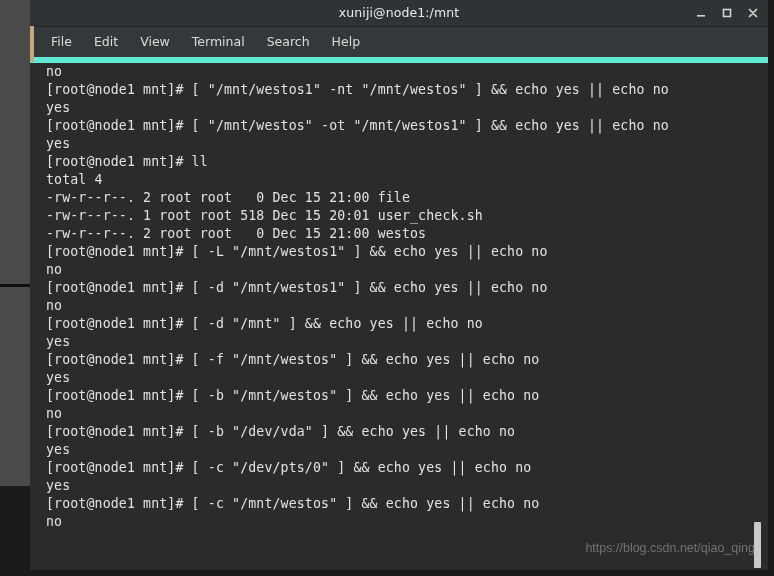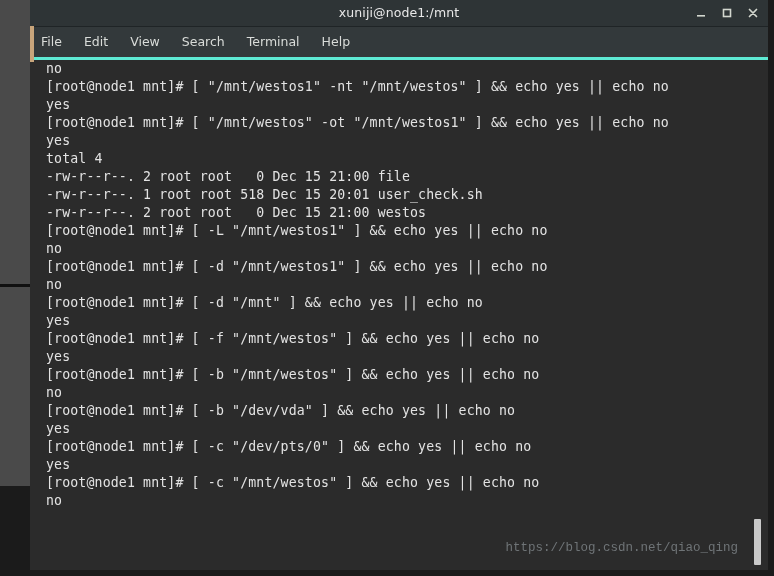--- a/index.html
+++ b/index.html
@@ -112,22 +112,22 @@
   }
   .win-btn svg { display: block; }
 
   
   #menu-bar {
     height: 30px;
     background: #33393b;
     display: flex;
     align-items: center;
     flex: 0 0 30px;
-    padding-left: 0;
-    border-bottom: 3px solid #5eead4;
+    padding-left: 10px;
+    border-bottom: 6px solid #5eead4;
   }
   .menu-item {
     color: #d9dcd9;
     font-family: "DejaVu Sans", sans-serif;
     font-size: 12.5px;
     padding: 0 11px;
     line-height: 30px;
     cursor: default;
     user-select: none;
   }
@@ -179,24 +179,24 @@
     top: 459px;
     width: 7px;
     height: 46px;
     background: #c9c9c9;
     border-radius: 1px;
   }
 
   
   #watermark {
     position: absolute;
-    right: 36px;
+    right: 19px;
     bottom: 15px;
     color: #6f7477;
-    font-family: Liberation Mono, monospace;
+    font-family: Liberation Sans, sans-serif;
     font-size: 12.5px;
     user-select: none;
     pointer-events: none;
   }
 
   
   #desktop-bottom-strip {
     position: absolute;
     left: 30px;
     top: 570px;
@@ -246,33 +246,34 @@
             <path d="M2.5 2.5 L9.5 9.5 M9.5 2.5 L2.5 9.5" stroke="#d3d7cf" stroke-width="1.7" stroke-linecap="round"></path>
           </svg>
         </div>
       </div>
     </div>
 
     <div id="menu-bar">
       <div class="menu-item">File</div>
       <div class="menu-item">Edit</div>
       <div class="menu-item">View</div>
+      <div class="menu-item">Terminal</div>
       <div class="menu-item">Search</div>
-      <div class="menu-item">Terminal</div>
       <div class="menu-item">Help</div>
     </div>
 
     <div id="terminal-body">
 
       <div id="terminal-screen">
           <div class="term-line">no</div>
           <div class="term-line">[root@node1 mnt]# [ "/mnt/westos1" -nt "/mnt/westos" ] &amp;&amp; echo yes || echo no</div>
           <div class="term-line">yes</div>
           <div class="term-line">[root@node1 mnt]# [ "/mnt/westos" -ot "/mnt/westos1" ] &amp;&amp; echo yes || echo no</div>
           <div class="term-line">yes</div>
+          <div class="term-line">[root@node1 mnt]# ll</div>
           <div class="term-line">total 4</div>
           <div class="term-line">-rw-r--r--. 2 root root   0 Dec 15 21:00 file</div>
           <div class="term-line">-rw-r--r--. 1 root root 518 Dec 15 20:01 user_check.sh</div>
           <div class="term-line">-rw-r--r--. 2 root root   0 Dec 15 21:00 westos</div>
           <div class="term-line">[root@node1 mnt]# [ -L "/mnt/westos1" ] &amp;&amp; echo yes || echo no</div>
           <div class="term-line">no</div>
           <div class="term-line">[root@node1 mnt]# [ -d "/mnt/westos1" ] &amp;&amp; echo yes || echo no</div>
           <div class="term-line">no</div>
           <div class="term-line">[root@node1 mnt]# [ -d "/mnt" ] &amp;&amp; echo yes || echo no</div>
           <div class="term-line">yes</div>

